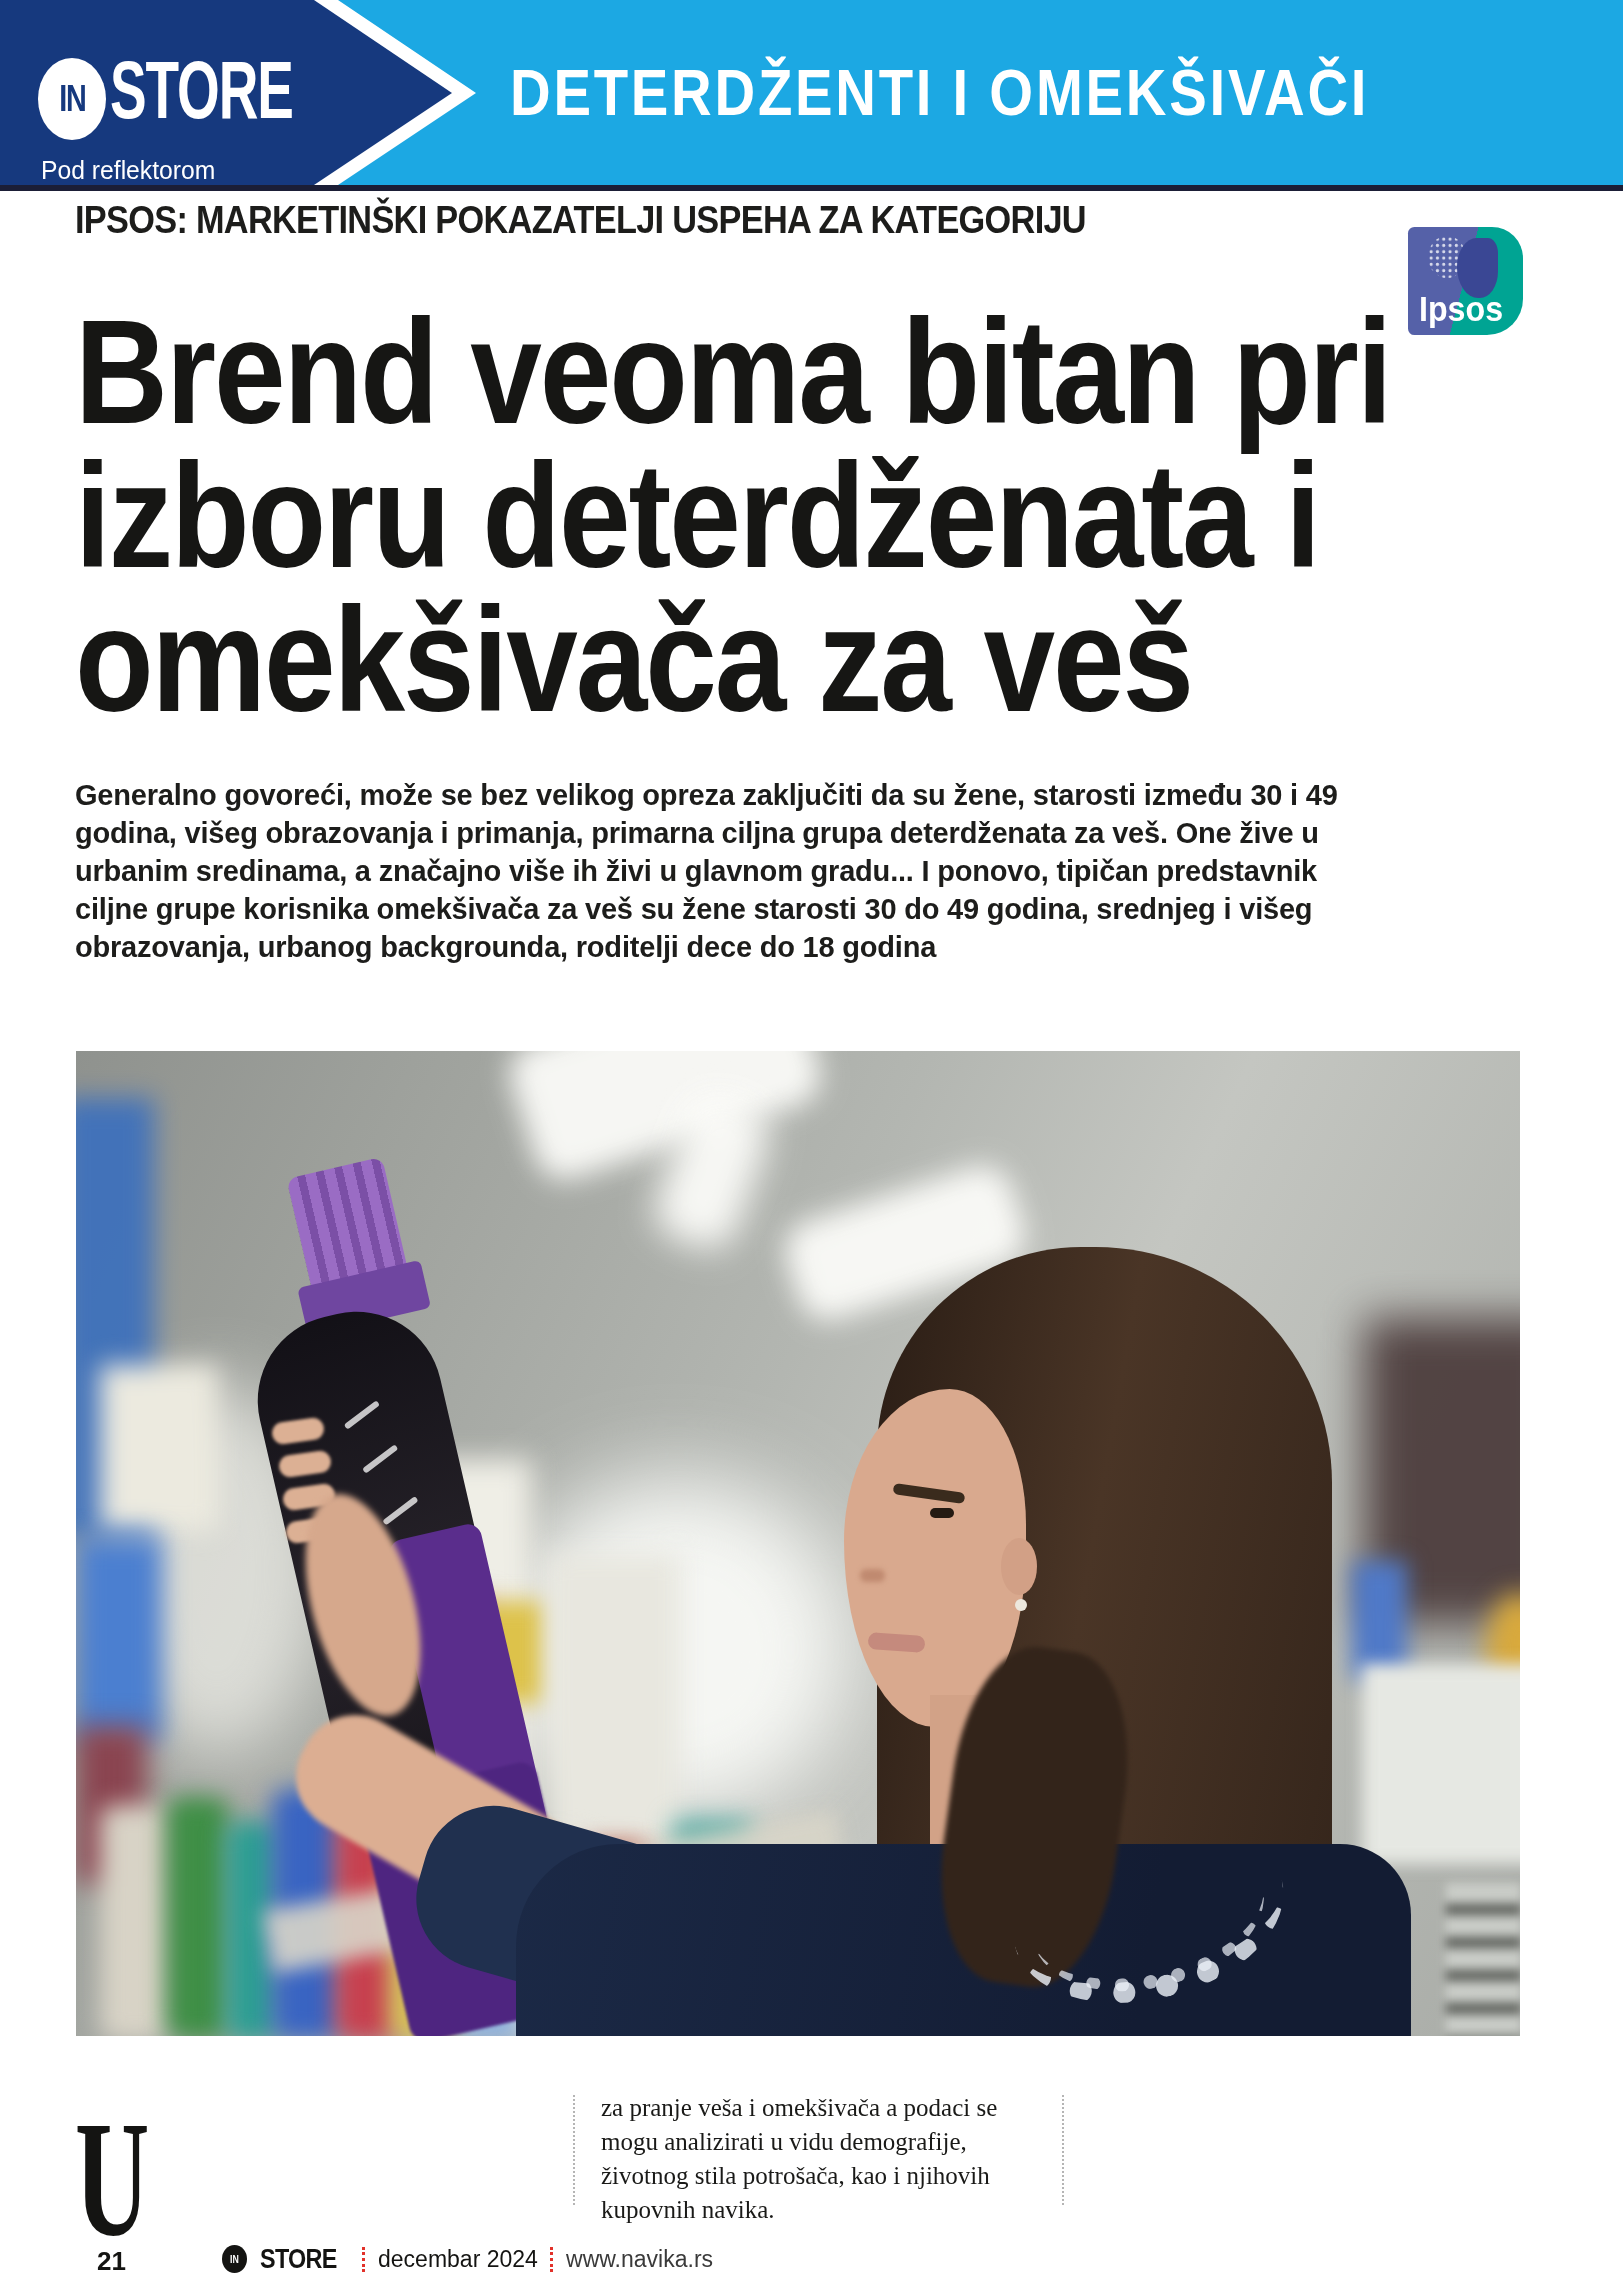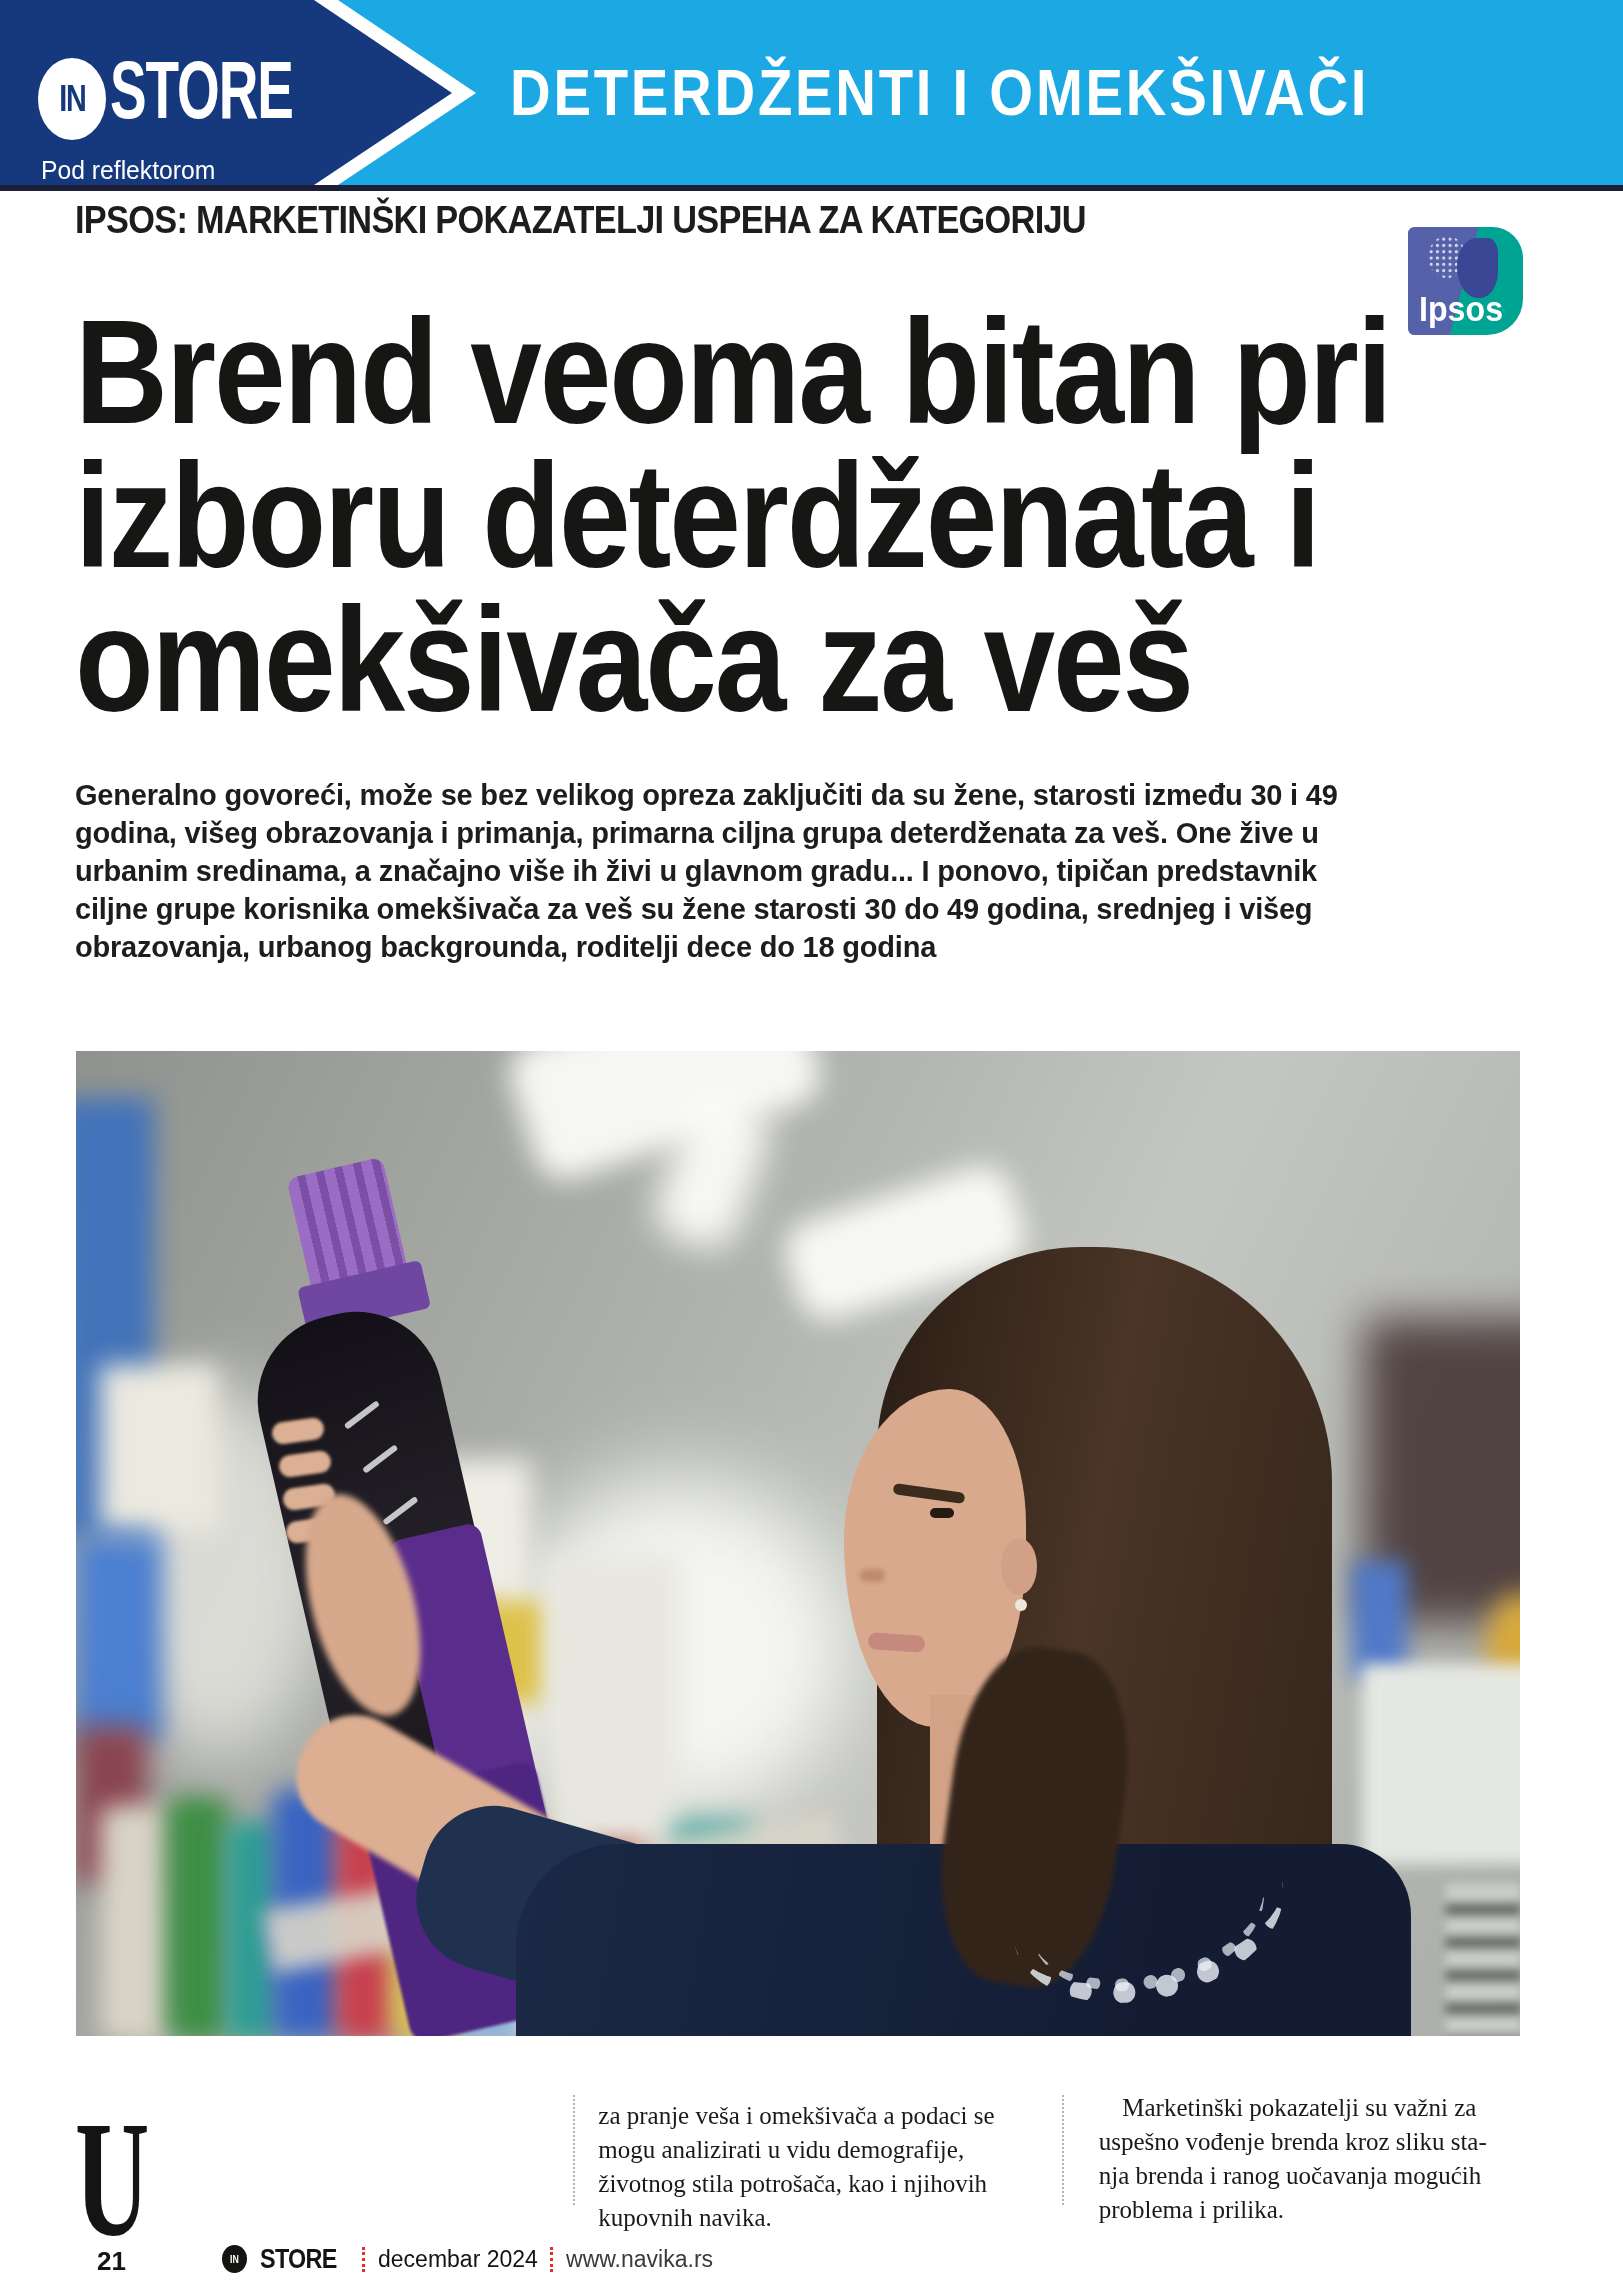--- a/index.html
+++ b/index.html
@@ -121,21 +121,21 @@
   .p7{left:375px;top:770px;width:79px;height:220px;background:#8fb3e0;}
   .p8{left:444px;top:785px;width:71px;height:204px;background:#e3e0d6;}
   .p9{left:509px;top:793px;width:63px;height:196px;background:#b9654f;}
   .p10{left:578px;top:818px;width:50px;height:149px;background:#23262a;filter:blur(6.3px);}
   .shelf-edge{left:188px;top:809px;width:581px;height:63px;background:#d9d6c9;filter:blur(9.4px);
               transform:rotate(-10deg);opacity:.9;}
 
   
   .cols{position:absolute;left:75px;top:2091px;width:1488px;display:flex;}
   .col{font-family:"Liberation Serif",serif;font-size:25px;line-height:34px;color:#1a1a18;white-space:pre-line;}
-  .col1{width:475px;} .col2{width:452px;margin-left:51px;margin-top:8px;} .col3{width:467px;margin-left:51px;text-indent:23.6px;}
+  .col1{width:475px;} .col2{width:452px;margin-left:51px;} .col3{width:467px;margin-left:51px;text-indent:23.6px;}
   .divider{position:absolute;top:2095px;width:0;height:110px;border-left:2.4px dotted #b5b5b5;}
   .d1{left:573px;} .d2{left:1062px;}
   .dropcap-box{float:left;width:82px;height:118px;position:relative;margin-right:14px;}
   .dropcap-box span{position:absolute;left:0;top:-14px;display:block;
         font-family:"Liberation Serif",serif;font-weight:700;font-size:166px;line-height:134px;
         transform:scaleX(.62);transform-origin:left top;color:#141412;}
 
   
   .footer-page{position:absolute;left:97px;top:2246px;font-size:26px;font-weight:800;color:#141412;}
   .footer-brand{position:absolute;left:222px;top:2243px;display:flex;align-items:center;gap:12.6px;}
@@ -246,24 +246,20 @@
   </div>
 
   <div class="cols">
     <div class="col col1">
       <span class="dropcap-box"><span>U</span></span>
     </div>
     <div class="col col2">za pranje veša i omekšivača a podaci se
 mogu analizirati u vidu demografije,
 životnog stila potrošača, kao i njihovih
 kupovnih navika.</div>
-    <div class="col col3">Marketinški pokazatelji su važni za
-uspešno vođenje brenda kroz sliku sta-
-nja brenda i ranog uočavanja mogućih
-problema i prilika.</div>
   </div>
   <div class="divider d1"></div>
   <div class="divider d2"></div>
 
   <div class="footer-page">21</div>
   <div class="footer-brand">
     <div class="f-circle">
       <span>IN</span>
     </div>
     <div class="f-store">STORE</div>

